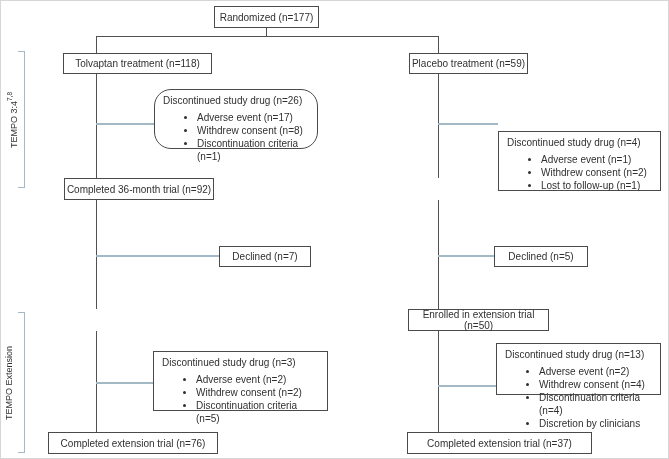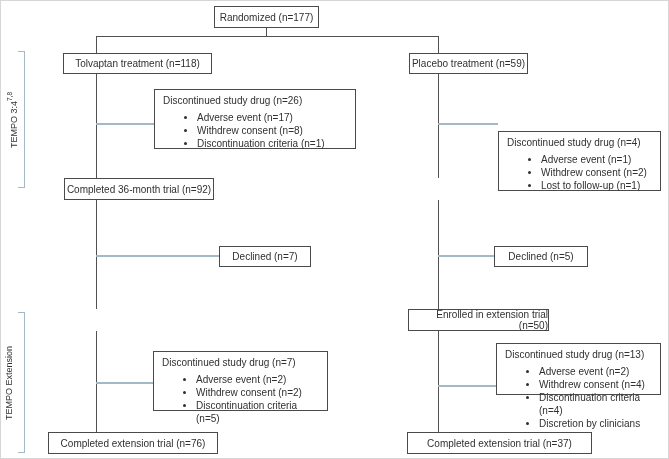--- a/index.html
+++ b/index.html
@@ -7,21 +7,21 @@
     position:relative; width:669px; height:459px;
     background:#ffffff; border:1px solid #d6d6d6; box-sizing:border-box;
     font-family:"Liberation Sans", sans-serif;
     color:var(--text,#303032);
     overflow:hidden;
   }
   .box {
     position:absolute; box-sizing:border-box;
     background:#ffffff; border:1px solid var(--box-border,#4a4a4c);
     display:flex; align-items:center; justify-content:center;
-    font-size:10px; text-align:right; line-height:11px;
+    font-size:10px; text-align:center; line-height:11px;
     z-index:3;
   }
   .list-box {
     display:block; text-align:left;
     padding:5px 4px 2px 8px;
   }
   .list-box .box-title { font-size:10px; line-height:12px; }
   .list-box ul {
     margin:4px 0 0 0; padding:0 0 0 34px; list-style:disc;
   }
@@ -80,21 +80,21 @@
     <span>Randomized (n=177)</span>
   </div>
 
   <div class="box" style="left:62px; top:52px; width:149px; height:21px;">
     <span>Tolvaptan treatment (n=118)</span>
   </div>
   <div class="box" style="left:408px; top:52px; width:119px; height:21px;">
     <span>Placebo treatment (n=59)</span>
   </div>
 
-  <div class="box list-box" style="left:153px; top:88px; width:202px; height:60px;">
+  <div class="box list-box" style="left:153px; top:88px; width:164px; height:60px;border-radius:17px;">
     <div class="box-title">Discontinued study drug (n=26)</div>
     <ul>
         <li>Adverse event (n=17)</li>
         <li>Withdrew consent (n=8)</li>
         <li>Discontinuation criteria (n=1)</li>
       </ul>
   </div>
   <div class="box list-box" style="left:497px; top:88px; width:163px; height:60px;margin-top:42px;">
     <div class="box-title">Discontinued study drug (n=4)</div>
     <ul>
@@ -113,21 +113,21 @@
   </div>
   <div class="box" style="left:493px; top:245px; width:94px; height:21px;">
     <span>Declined (n=5)</span>
   </div>
 
   <div class="box" style="left:407px; top:308px; width:141px; height:22px;">
     <span>Enrolled in extension trial (n=50)</span>
   </div>
 
   <div class="box list-box" style="left:152px; top:350px; width:175px; height:60px;">
-    <div class="box-title">Discontinued study drug (n=7)</div>
+    <div class="box-title">Discontinued study drug (n=3)</div>
     <ul>
         <li>Adverse event (n=2)</li>
         <li>Withdrew consent (n=2)</li>
         <li>Discontinuation criteria (n=5)</li>
       </ul>
   </div>
   <div class="box list-box" style="left:495px; top:342px; width:165px; height:52px;">
     <div class="box-title">Discontinued study drug (n=13)</div>
     <ul>
         <li>Adverse event (n=2)</li>

